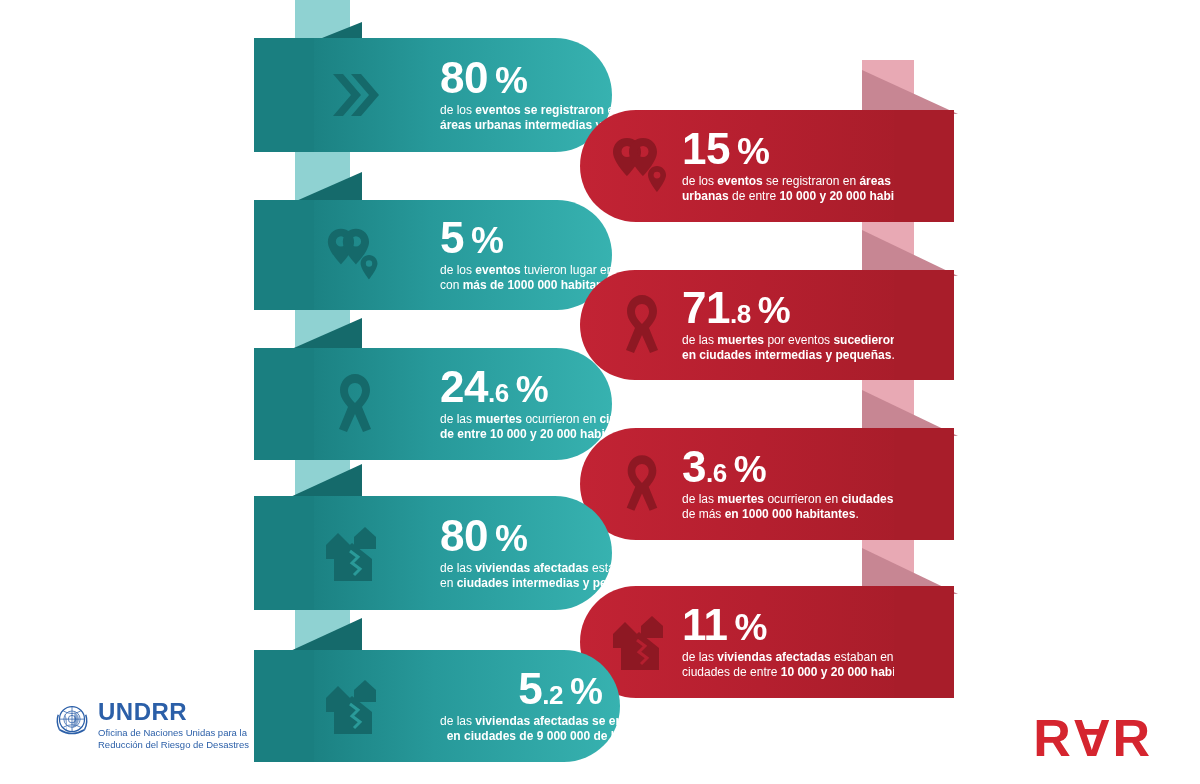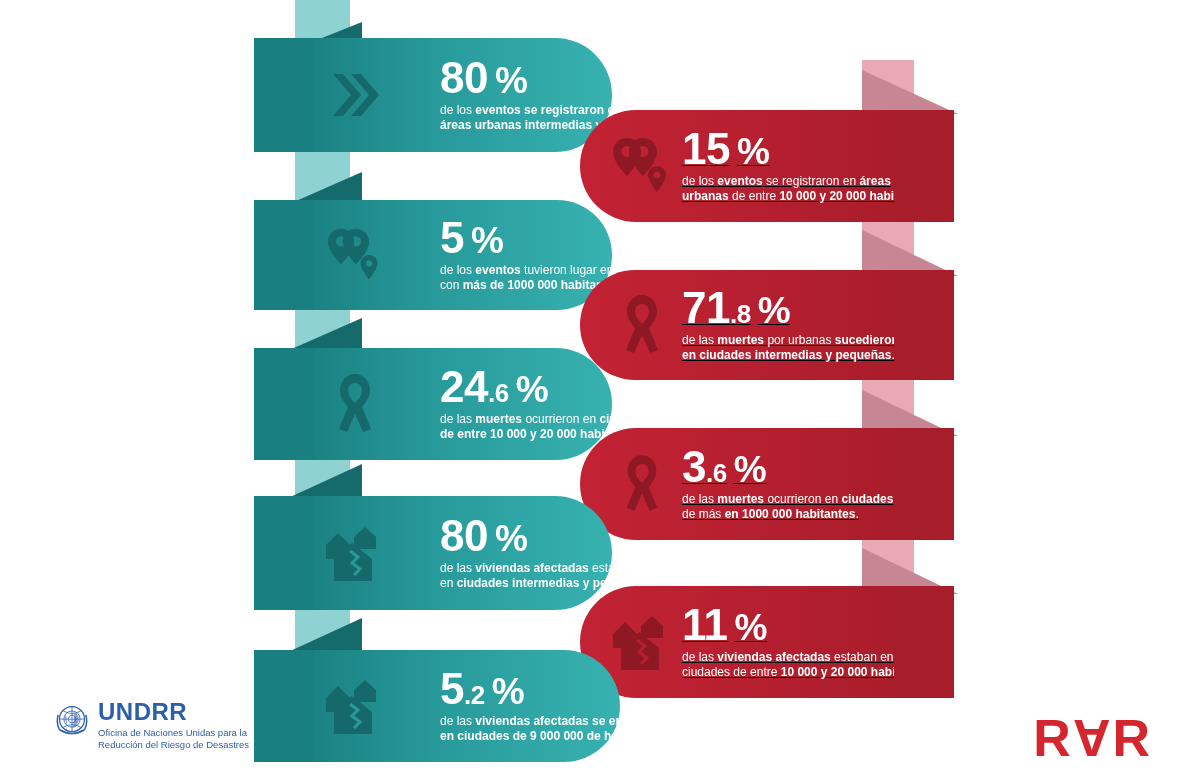--- a/index.html
+++ b/index.html
@@ -27,21 +27,20 @@
   .banner.teal .body{
     background:linear-gradient(90deg,#1a7f80 0%,#27999a 42%,#37b2b0 100%);
     border-radius:0 62px 62px 0;
     padding-left:18px;
     gap:48px;
   }
   .banner.red .body{
     background:linear-gradient(90deg,#c22334 0%,#b51f2f 55%,#a81d2a 100%);
     border-radius:62px 0 0 62px;
     padding-left:22px;
-    text-decoration:underline;
   }
   
   .banner.teal .tail{
     position:absolute;left:-46px;top:0;width:60px;height:100%;
     background:#1a7f80;
   }
   .banner.red .tail{
     position:absolute;right:-46px;top:0;width:60px;height:100%;
     background:#a81d2a;
   }
@@ -180,21 +179,21 @@
       <div class="tail"></div>
       <div class="icon-wrap">
         <svg width="44" height="60" viewBox="0 0 44 60">
           <path d="M22 0 C13 0 7 8 7 16 C7 23 11 28 15 33 L6 55 L14 58 L22 40 L30 58 L38 55 L29 33 C33 28 37 23 37 16 C37 8 31 0 22 0 Z M22 9 C26 9 29 12 29 16.5 C29 21 26 25 22 29 C18 25 15 21 15 16.5 C15 12 18 9 22 9 Z" fill="#8e1823"></path>
         </svg>
       </div>
       <div class="txt">
         <div class="pct">
           <span class="big">71</span><span class="dec">.8</span><span class="sign">%</span>
         </div>
-        <div class="line"><span>de las </span><b>muertes</b><span> por urbanas </span><b>sucedieron</b></div>
+        <div class="line"><span>de las </span><b>muertes</b><span> por eventos </span><b>sucedieron</b></div>
         <div class="line"><b>en ciudades intermedias y pequeñas</b><span>.</span></div>
       </div>
     </div>
   </div>
 
   <div class="banner teal" style="left:300px;top:348px;width:312px;height:112px;">
     <div class="body">
       <div class="tail"></div>
       <div class="icon-wrap">
         <svg width="44" height="60" viewBox="0 0 44 60">
@@ -265,21 +264,21 @@
       <div class="txt">
         <div class="pct">
           <span class="big">11</span><span class="dec"></span><span class="sign">%</span>
         </div>
         <div class="line"><span>de las </span><b>viviendas afectadas</b><span> estaban en</span></div>
         <div class="line"><span>ciudades de entre </span><b>10 000 y 20 000 habitantes</b><span>.</span></div>
       </div>
     </div>
   </div>
 
-  <div class="banner teal" style="left:300px;top:650px;width:320px;height:112px;">
+  <div class="banner teal" style="left:300px;top:650px;width:320px;height:112px;text-align:center;">
     <div class="body">
       <div class="tail"></div>
       <div class="icon-wrap">
         <svg width="62" height="60" viewBox="0 0 62 60">
           <path d="M2 22 L14 10 L26 22 L26 36 L2 36 Z" fill="#15696a"></path>
           <path d="M30 14 L41 4 L52 14 L52 26 L30 26 Z" fill="#15696a"></path>
           <path d="M10 36 L28 20 L48 36 L48 58 L10 58 Z" fill="#15696a"></path>
           <path d="M26 28 L34 34 L28 40 L36 46 L30 52" stroke="#2a9a99" stroke-width="3" fill="none"></path>
         </svg>
       </div>

